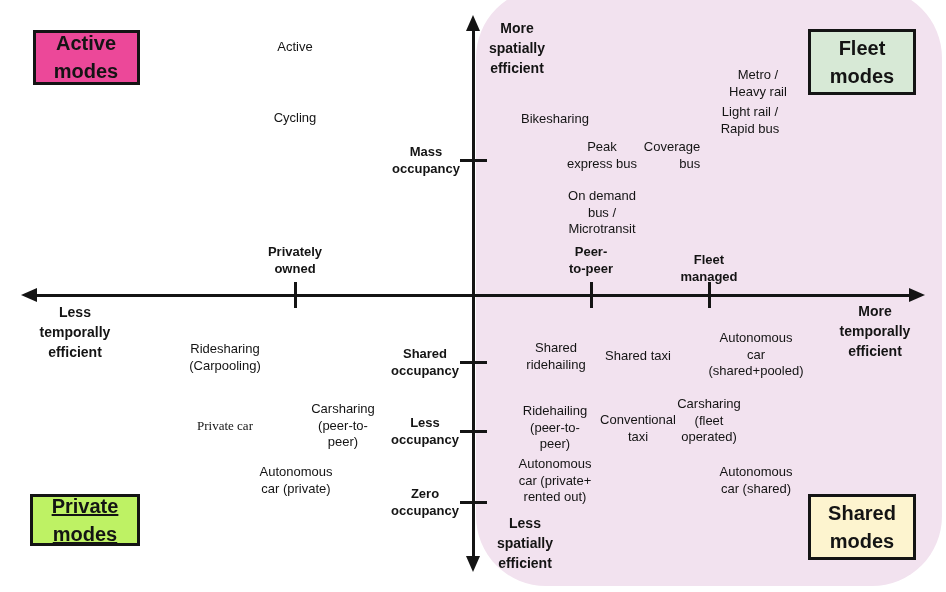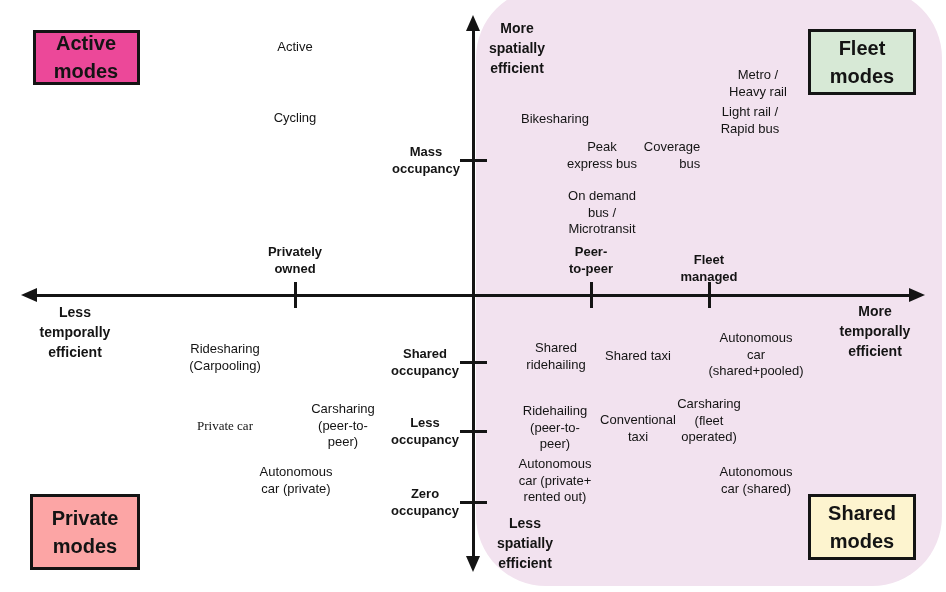--- a/index.html
+++ b/index.html
@@ -117,17 +117,17 @@
 operated)</div>
     <div class="mode-label" style="left: 555px; top: 481px;">Autonomous
 car (private+
 rented out)</div>
     <div class="mode-label" style="left: 756px; top: 480px;">Autonomous
 car (shared)</div>
     <div class="corner-box" style="left: 32.5px; top: 29.5px; width: 107px; height: 55px; background: #ec4899;">Active
 modes</div>
     <div class="corner-box" style="left: 808px; top: 29px; width: 108px; height: 66px; background: rgb(215, 233, 214);">Fleet
 modes</div>
-    <div class="corner-box" style="left: 30px; top: 494px; width: 110px; height: 76px; background: #fca5a5;">Private
+    <div class="corner-box" style="left: 30px; top: 494px; width: 110px; height: 52px; background: #bef264; text-decoration: underline;">Private
 modes</div>
     <div class="corner-box" style="left: 808px; top: 494px; width: 108px; height: 66px; background: rgb(253, 244, 207);">Shared
 modes</div>
   </div>
 
 </body></html>

